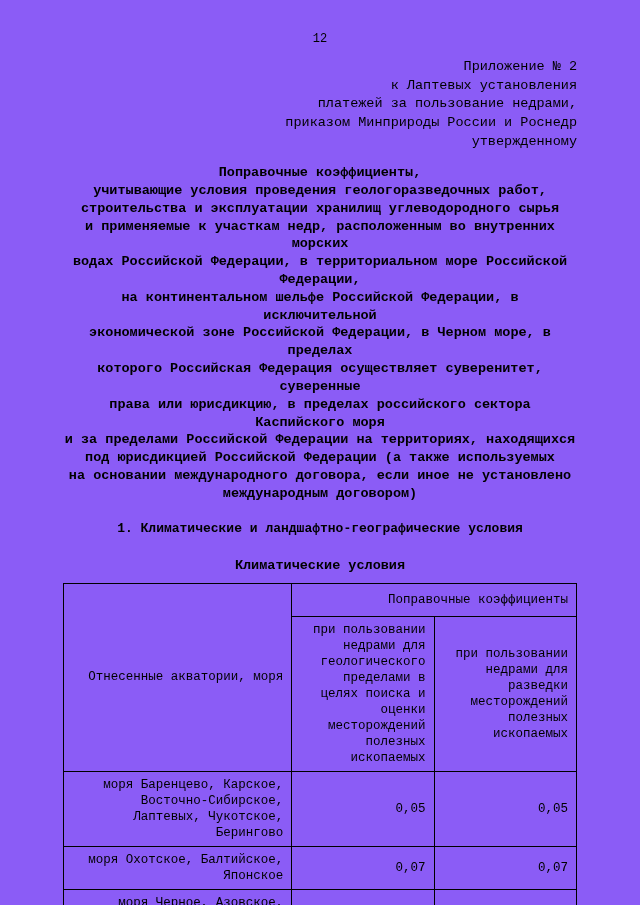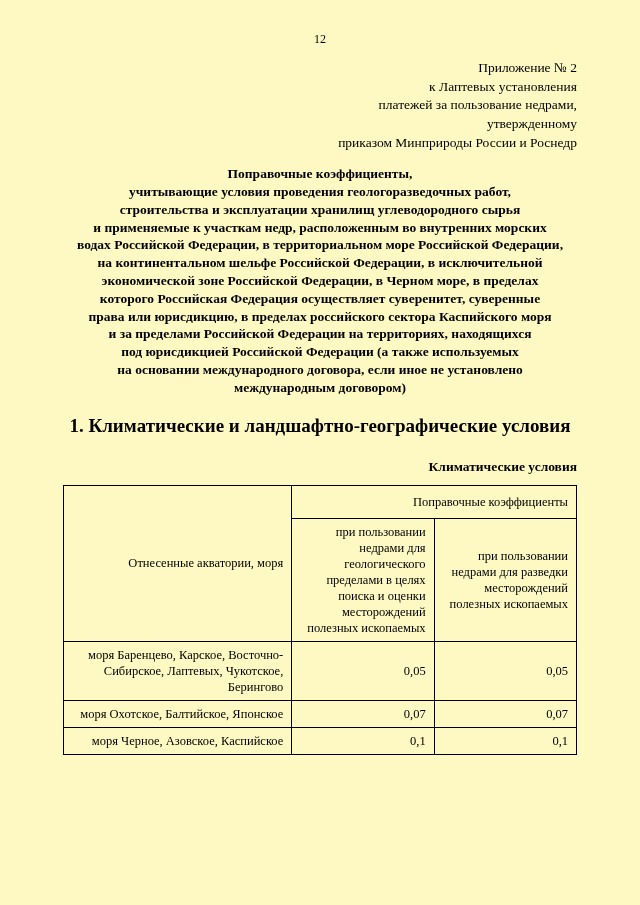--- a/index.html
+++ b/index.html
@@ -5,23 +5,23 @@
   html, body {
     margin: 0;
     padding: 0;
     background: #ffffff;
   }
   .page {
     width: 640px;
     height: 905px;
     box-sizing: border-box;
     padding: 32px 63px 0 63px;
-    background: #fef9c3;
+    background: #8b5cf6;
     color: #000000;
-    font-family: Liberation Serif, serif;
+    font-family: Liberation Mono, monospace;
     overflow: hidden;
   }
   .page-number {
     text-align: center;
     font-size: 12px;
     margin-bottom: 12px;
   }
   .appendix-block {
     text-align: right;
     font-size: 13.5px;
@@ -33,25 +33,25 @@
     text-align: center;
     font-weight: bold;
     font-size: 13.5px;
     line-height: 1.32;
     white-space: pre-line;
     margin-bottom: 18px;
   }
   .section-heading {
     text-align: center;
     font-weight: bold;
-    font-size: 19px;
+    font-size: 13px;
     margin-bottom: 22px;
   }
   .table-title {
-    text-align: right;
+    text-align: center;
     font-weight: bold;
     font-size: 13.5px;
     margin-bottom: 10px;
   }
   table.climate-table {
     border-collapse: collapse;
     width: 100%;
     font-size: 12.5px;
     line-height: 1.28;
   }
@@ -84,22 +84,22 @@
 <body>
 
 <div class="page">
 
   <div class="page-number">12</div>
 
   <div class="appendix-block">
     <div>Приложение № 2</div>
     <div>к Лаптевых установления</div>
     <div>платежей за пользование недрами,</div>
+    <div>приказом Минприроды России и Роснедр</div>
     <div>утвержденному</div>
-    <div>приказом Минприроды России и Роснедр</div>
   </div>
 
   <div class="doc-title">Поправочные коэффициенты,
 учитывающие условия проведения геологоразведочных работ,
 строительства и эксплуатации хранилищ углеводородного сырья
 и применяемые к участкам недр, расположенным во внутренних морских
 водах Российской Федерации, в территориальном море Российской Федерации,
 на континентальном шельфе Российской Федерации, в исключительной
 экономической зоне Российской Федерации, в Черном море, в пределах
 которого Российская Федерация осуществляет суверенитет, суверенные

